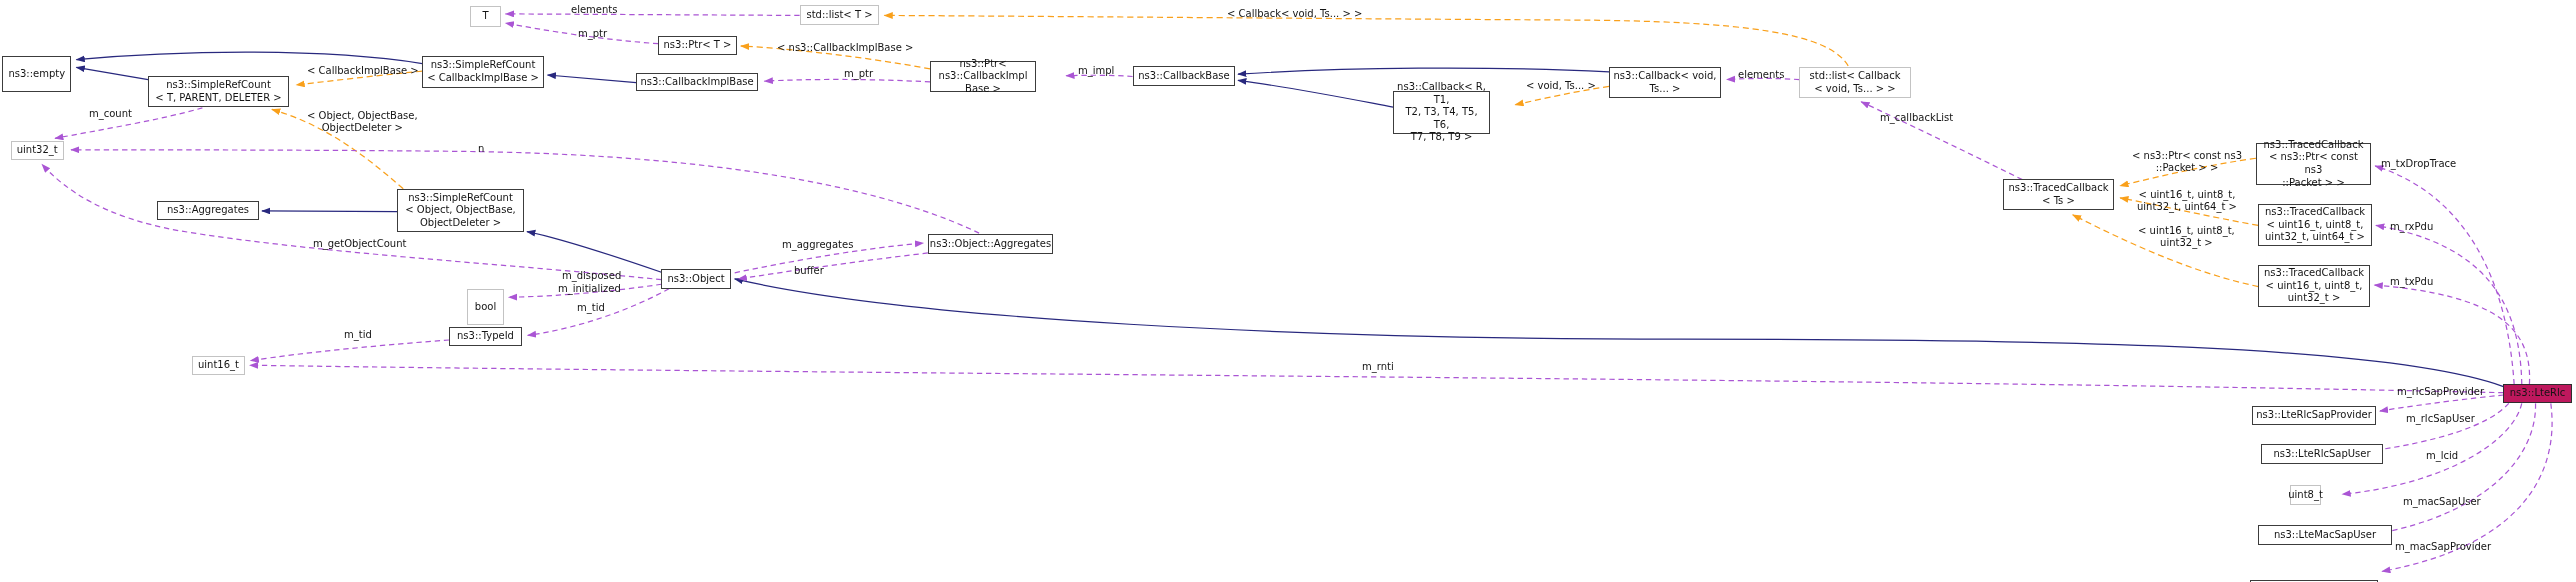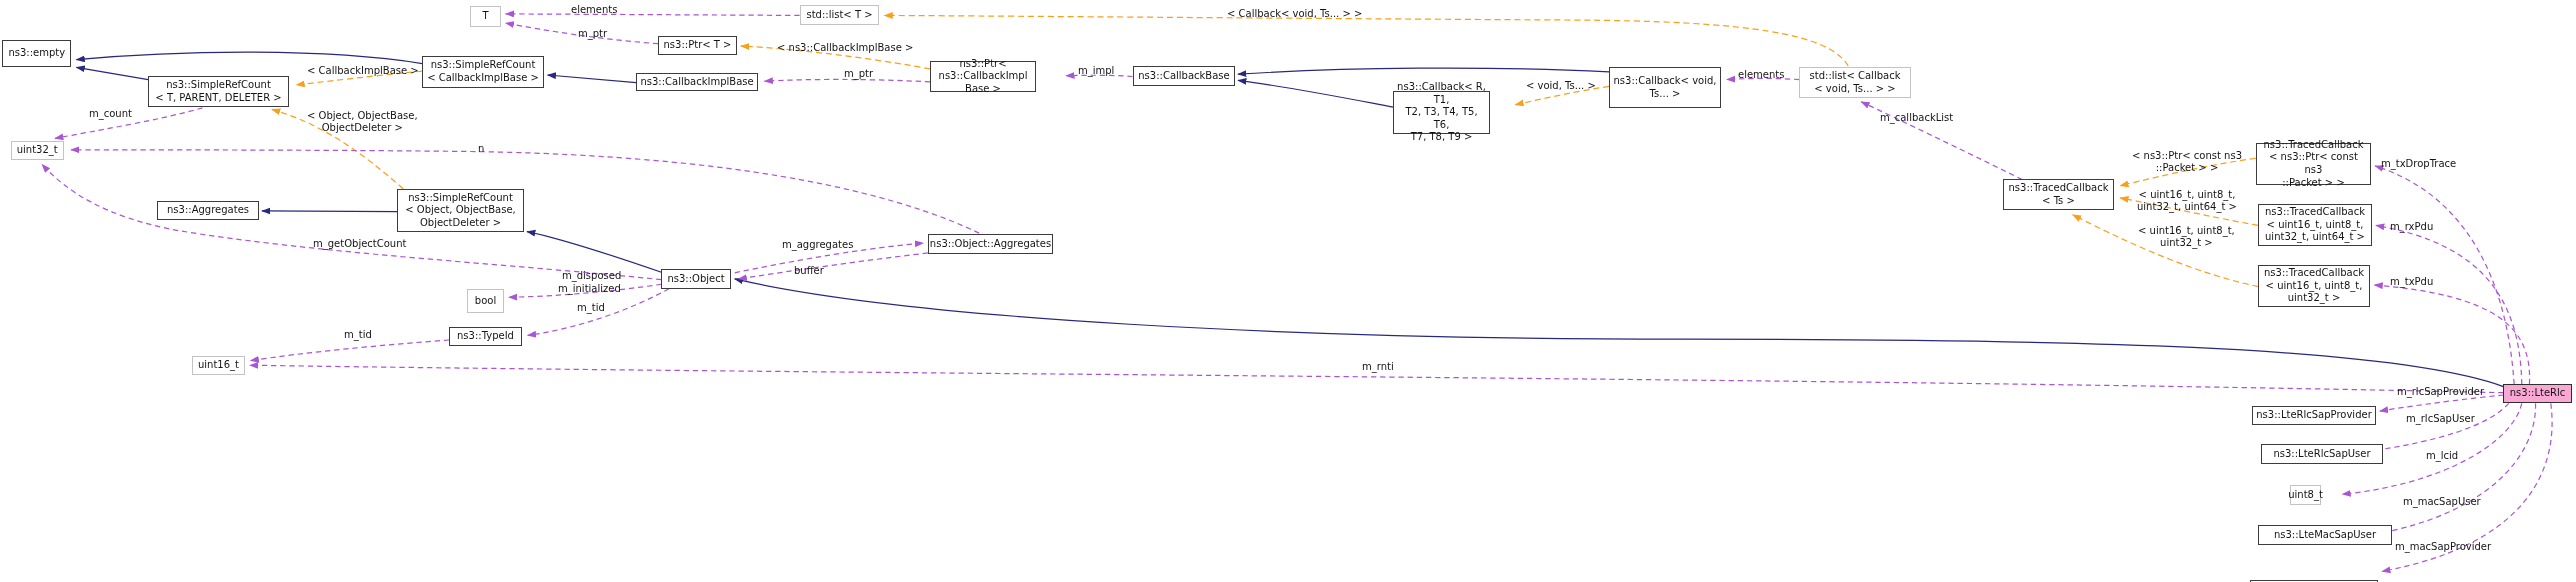--- a/index.html
+++ b/index.html
@@ -4,21 +4,21 @@
 <style>
   html,body{margin:0;padding:0;background:#ffffff;}
   #canvas{position:relative;width:2576px;height:583px;background:#ffffff;overflow:hidden;
           font-family:"DejaVu Sans","Liberation Sans",sans-serif;}
   svg.edges{position:absolute;left:0;top:0;width:2576px;height:583px;}
   .node{position:absolute;box-sizing:border-box;background:#ffffff;border:1.1px solid #3c3c3c;
         color:#141414;font-size:10px;line-height:1.26;text-align:center;
         white-space:pre-line;display:flex;align-items:center;justify-content:center;
         padding:0.8px 3.1px;}
   .node.std{border:1px solid #c3c3c3;}
-  .node.hl{background:#f9a8d4;border:1.2px solid #2e2e2e;}
+  .node.hl{background:#be185d;border:1.2px solid #2e2e2e;}
   .elabel{position:absolute;color:#141414;font-size:10px;line-height:1.2;
           white-space:pre;text-align:center;}
   path.inh{stroke:#28287e;stroke-width:1.6;fill:none;}
   path.mem{stroke:#aa55d4;stroke-width:1.6;fill:none;stroke-dasharray:7 5;}
   path.tpl{stroke:#f9a01b;stroke-width:1.6;fill:none;stroke-dasharray:8 5;}
 </style>
 </head>
 <body>
 
 <div id="canvas">
@@ -72,46 +72,46 @@
     <path class="mem" d="M265,141 C210,157 130,170 72,181" marker-end="url(#ah-mem)"></path>
     <path class="mem" d="M1282,305 C1100,218 800,200 600,198 C400,196 210,196 93,196" marker-end="url(#ah-mem)"></path>
     <path class="mem" d="M866,366 C650,344 420,332 235,302 C135,284 85,248 55,215" marker-end="url(#ah-mem)"></path>
     <path class="mem" d="M866,372 C805,381 730,388 666,389" marker-end="url(#ah-mem)"></path>
     <path class="mem" d="M876,378 C820,408 755,430 691,439" marker-end="url(#ah-mem)"></path>
     <path class="mem" d="M588,445 C505,451 400,461 328,472" marker-end="url(#ah-mem)"></path>
     <path class="mem" d="M962,357 C1045,340 1130,325 1209,318" marker-end="url(#ah-mem)"></path>
     <path class="mem" d="M1215,331 C1130,341 1045,353 967,365" marker-end="url(#ah-mem)"></path>
   </svg>
 
-  <div class="node" style="left:2.3px;top:40px;width:69px;height:27px">ns3::empty</div>
+  <div class="node" style="left:2.3px;top:56px;width:69px;height:36px">ns3::empty</div>
   <div class="node" style="left:148px;top:76px;width:141px;height:31px">ns3::SimpleRefCount
 &lt; T, PARENT, DELETER &gt;</div>
   <div class="node std" style="left:10.7px;top:141px;width:53px;height:19px">uint32_t</div>
   <div class="node" style="left:157px;top:201px;width:102px;height:19px">ns3::Aggregates</div>
   <div class="node" style="left:397px;top:189px;width:127px;height:43px">ns3::SimpleRefCount
 &lt; Object, ObjectBase,
 ObjectDeleter &gt;</div>
-  <div class="node std" style="left:467px;top:289px;width:37px;height:24px">bool</div>
+  <div class="node std" style="left:467px;top:289px;width:37px;height:36px">bool</div>
   <div class="node" style="left:449px;top:327px;width:73px;height:19px">ns3::TypeId</div>
   <div class="node std" style="left:192px;top:356px;width:53px;height:19px">uint16_t</div>
   <div class="node" style="left:661px;top:269px;width:70px;height:20px">ns3::Object</div>
   <div class="node" style="left:928px;top:234px;width:125px;height:20px">ns3::Object::Aggregates</div>
   <div class="node std" style="left:470px;top:6.1px;width:31px;height:20.6px">T</div>
   <div class="node std" style="left:800px;top:4.6px;width:79px;height:20.6px">std::list&lt; T &gt;</div>
   <div class="node" style="left:658px;top:36px;width:79px;height:19px">ns3::Ptr&lt; T &gt;</div>
   <div class="node" style="left:422px;top:56px;width:122px;height:32px">ns3::SimpleRefCount
 &lt; CallbackImplBase &gt;</div>
   <div class="node" style="left:636px;top:73px;width:122px;height:18.3px">ns3::CallbackImplBase</div>
   <div class="node" style="left:930px;top:61px;width:106px;height:31px">ns3::Ptr&lt; ns3::CallbackImpl
 Base &gt;</div>
   <div class="node" style="left:1133px;top:66px;width:102px;height:20px">ns3::CallbackBase</div>
   <div class="node" style="left:1393px;top:91px;width:97px;height:43px">ns3::Callback&lt; R, T1,
 T2, T3, T4, T5, T6,
 T7, T8, T9 &gt;</div>
-  <div class="node" style="left:1609px;top:67px;width:112px;height:41px">ns3::Callback&lt; void,
+  <div class="node" style="left:1609px;top:67px;width:112px;height:31px">ns3::Callback&lt; void,
 Ts... &gt;</div>
   <div class="node std" style="left:1799px;top:67px;width:112px;height:31px">std::list&lt; Callback
 &lt; void, Ts... &gt; &gt;</div>
   <div class="node" style="left:2003px;top:179px;width:111px;height:31px">ns3::TracedCallback
 &lt; Ts &gt;</div>
   <div class="node" style="left:2256px;top:143px;width:115px;height:42px">ns3::TracedCallback
 &lt; ns3::Ptr&lt; const ns3
 ::Packet &gt; &gt;</div>
   <div class="node" style="left:2258px;top:204px;width:114px;height:42px">ns3::TracedCallback
 &lt; uint16_t, uint8_t,

